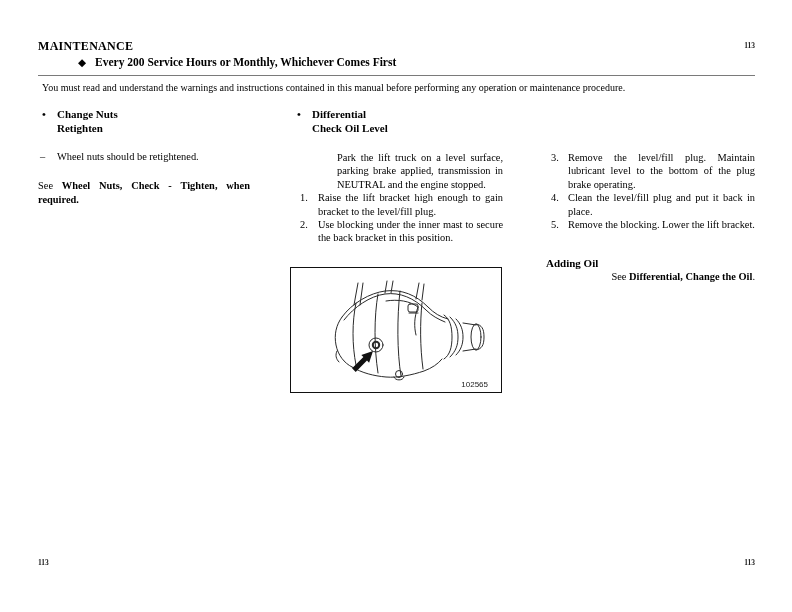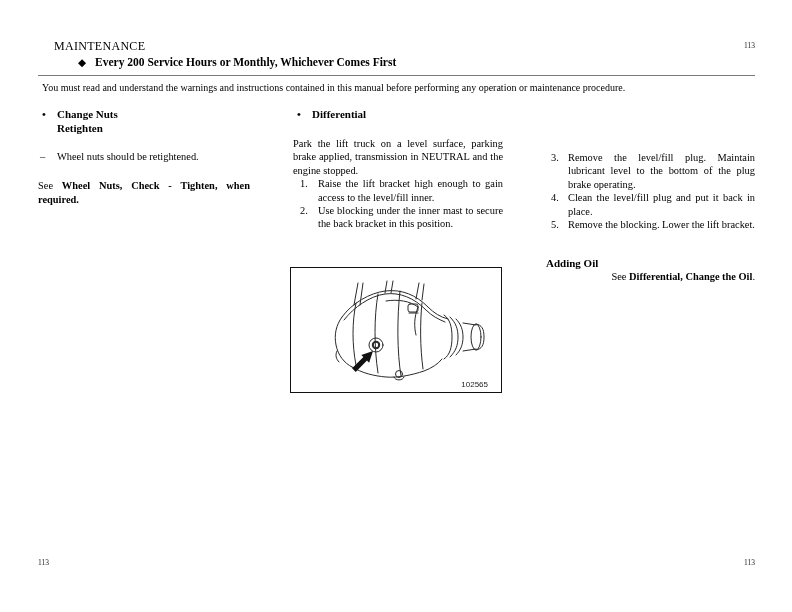--- a/index.html
+++ b/index.html
@@ -4,22 +4,22 @@
 <style>
   html,body { margin:0; padding:0; background:#fff; }
   .page {
     position:relative; width:792px; height:612px; background:#ffffff;
     font-family:"Liberation Serif","DejaVu Serif",serif; color:#000;
     overflow:hidden;
   }
   .abs { position:absolute; }
 
   
-  .doc-title { left:38px; top:39px; font-size:12px; font-weight:normal; letter-spacing:0.3px;margin-left:16px; }
-  .pg-num { font-size:7.5px; color:#222; font-weight:normal; }
+  .doc-title { left:38px; top:39px; font-size:12px; font-weight:bold; letter-spacing:0.3px; }
+  .pg-num { font-size:7.5px; color:#222; font-weight:bold; }
   .pg-top-right { right:37px; top:41px; }
   .pg-bot-left  { left:38px;  top:558px; }
   .pg-bot-right { right:37px; top:558px; }
 
   
   .sec-head { left:38px; top:56px; font-size:11.5px; font-weight:bold;margin-left:40px; }
   .sec-head .diamond { font-size:10.5px; margin-right:9px; }
   .rule { left:38px; right:37px; top:75px; border-top:1px solid #7a7a7a; height:0; }
 
   
@@ -35,21 +35,21 @@
 
   .item-head { position:relative; padding-left:19px; font-weight:bold; font-size:11px; line-height:14px; }
   .item-head .blt { position:absolute; left:4px; font-weight:bold; }
 
   .dash-item { position:relative; padding-left:19px; margin-top:15px; }
   .dash-item .dash { position:absolute; left:2px; }
 
   .see { margin-top:16px; text-align:justify; }
   .see b, .add-see b { font-weight:bold; }
 
-  .para { margin-top:16px; text-align:justify; }
+  .para { margin-top:16px; text-align:justify;margin-left:44px; }
 
   .step { position:relative; padding-left:25px; text-align:justify; }
   .step .num { position:absolute; left:7px; }
   .col3-steps .step { padding-left:22px; }
   .col3-steps .step .num { left:5px; }
 
   .add-title { font-weight:bold; font-size:11px; line-height:14px; }
   .add-see { line-height:13.4px;text-align:right; }
 
   
@@ -84,25 +84,26 @@
     <div class="see">
       <span>See</span>
       <b>Wheel Nuts, Check - Tighten, when required.</b>
     </div>
   </div>
 
   <div class="abs col col2">
     <div class="item-head">
       <span class="blt">•</span>
       <div>Differential</div>
+      <div>Check Oil Level</div>
     </div>
     <div class="para">Park the lift truck on a level surface, parking brake applied, transmission in NEUTRAL and the engine stopped.</div>
     <div class="step">
       <span class="num">1.</span>
-      <span>Raise the lift bracket high enough to gain access to the level/fill inner.</span>
+      <span>Raise the lift bracket high enough to gain bracket to the level/fill plug.</span>
     </div>
     <div class="step">
       <span class="num">2.</span>
       <span>Use blocking under the inner mast to secure the back bracket in this position.</span>
     </div>
   </div>
 
   <div class="abs col col3 col3-steps">
     <div class="step">
       <span class="num">3.</span>

